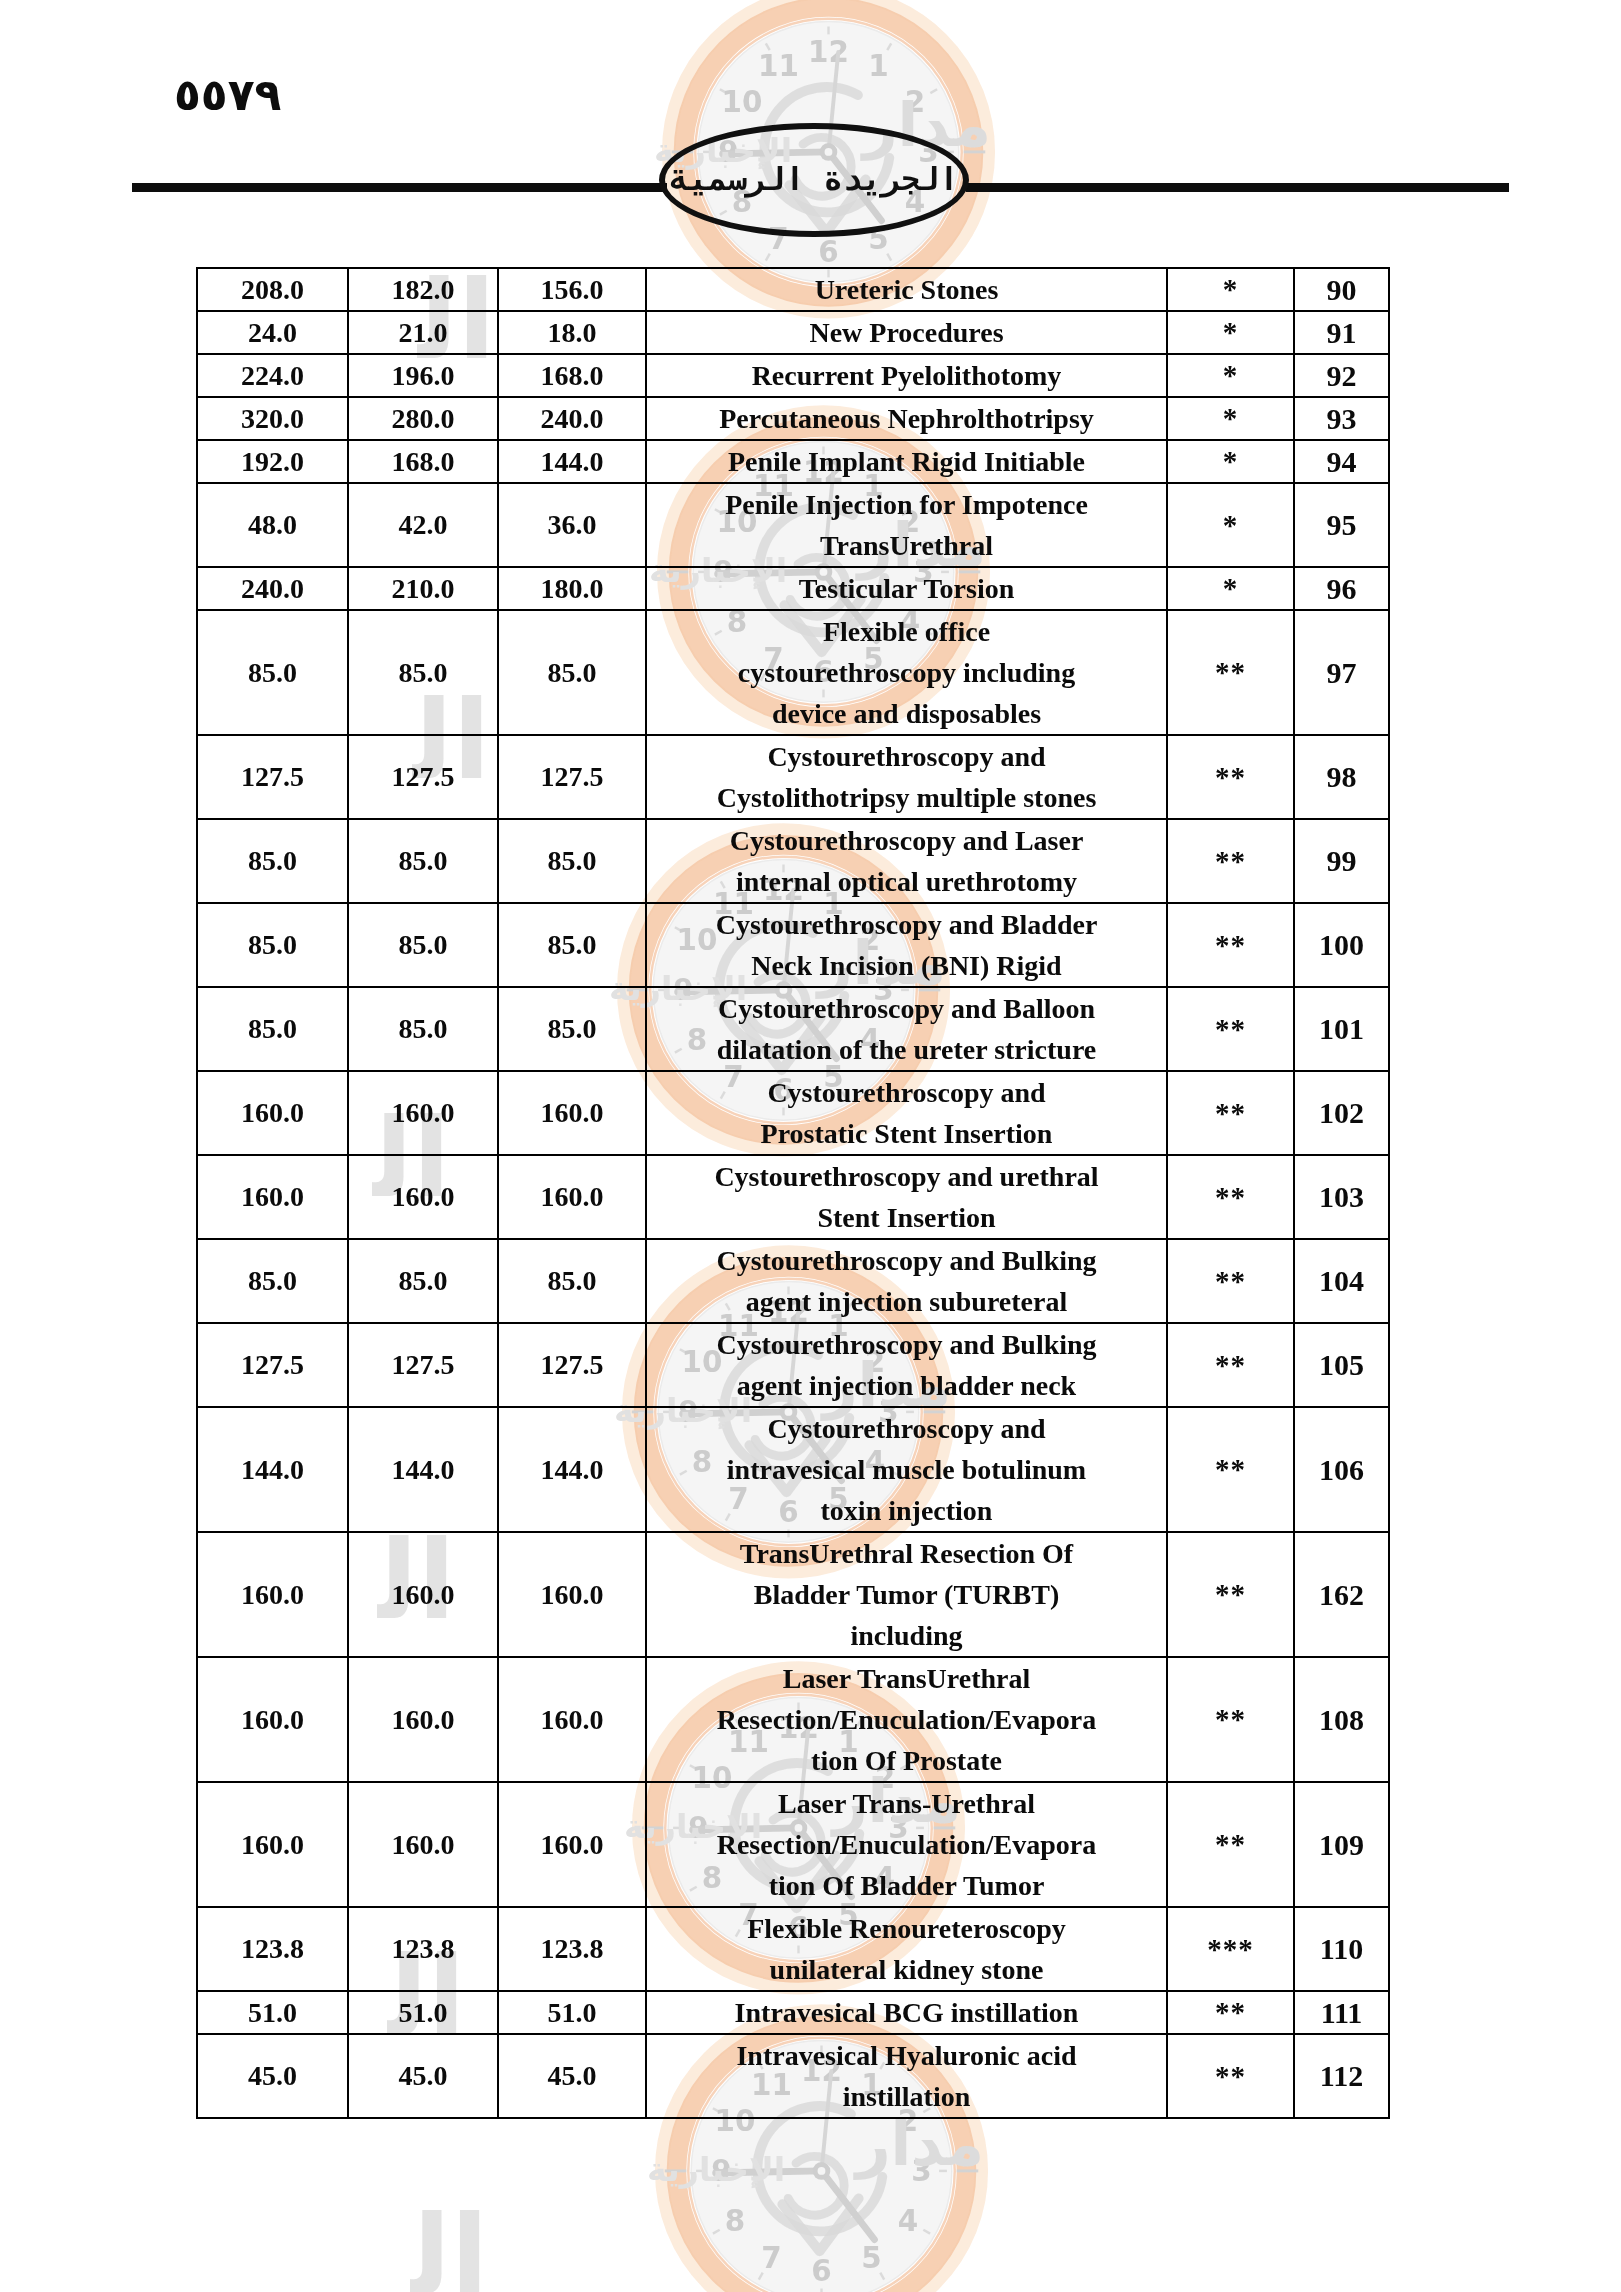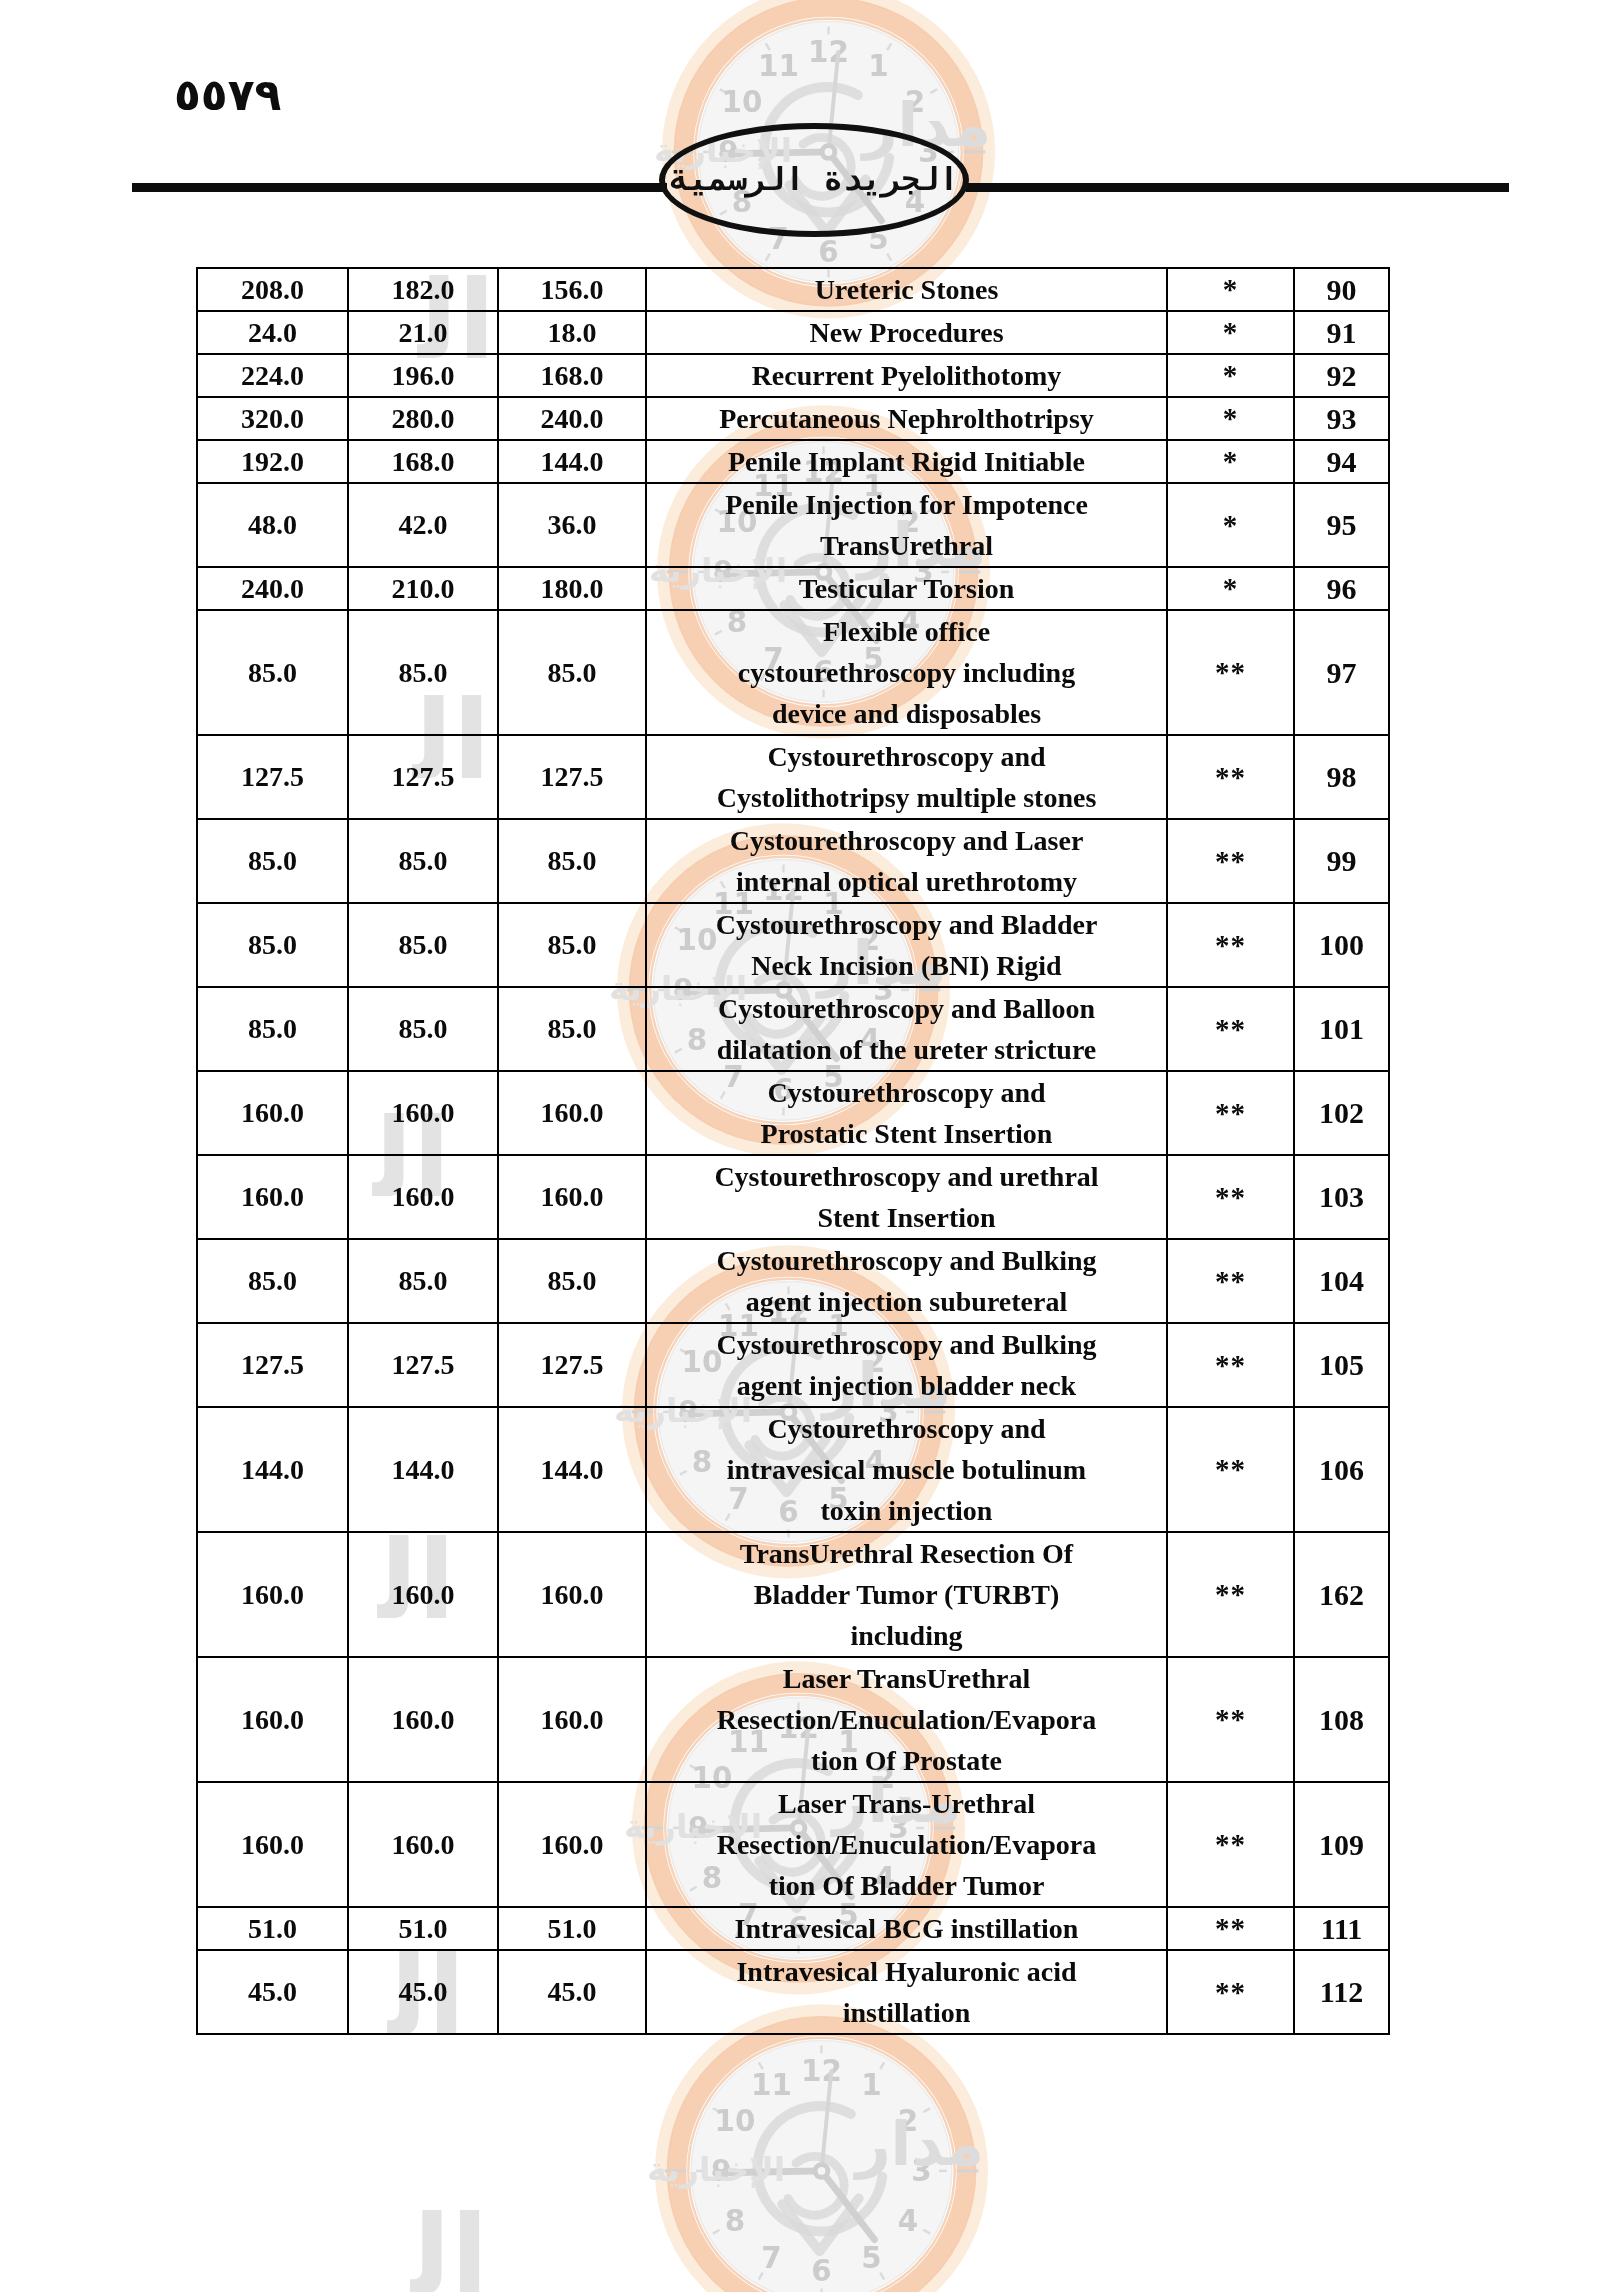--- a/index.html
+++ b/index.html
@@ -551,20 +551,31 @@
           <td class="price">160.0</td>
           <td class="price">160.0</td>
           <td class="proc">
             <div class="proc-line">Laser Trans-Urethral</div>
             <div class="proc-line">Resection/Enuculation/Evapora</div>
             <div class="proc-line">tion  Of Bladder Tumor</div>
           </td>
           <td class="stars">**</td>
           <td class="num">109</td>
         </tr>
+        <tr class="h2">
+          <td class="price">123.8</td>
+          <td class="price">123.8</td>
+          <td class="price">123.8</td>
+          <td class="proc">
+            <div class="proc-line">Flexible Renoureteroscopy</div>
+            <div class="proc-line">unilateral kidney stone</div>
+          </td>
+          <td class="stars">***</td>
+          <td class="num">110</td>
+        </tr>
         <tr class="h1">
           <td class="price">51.0</td>
           <td class="price">51.0</td>
           <td class="price">51.0</td>
           <td class="proc">
             <div class="proc-line">Intravesical BCG instillation</div>
           </td>
           <td class="stars">**</td>
           <td class="num">111</td>
         </tr>

